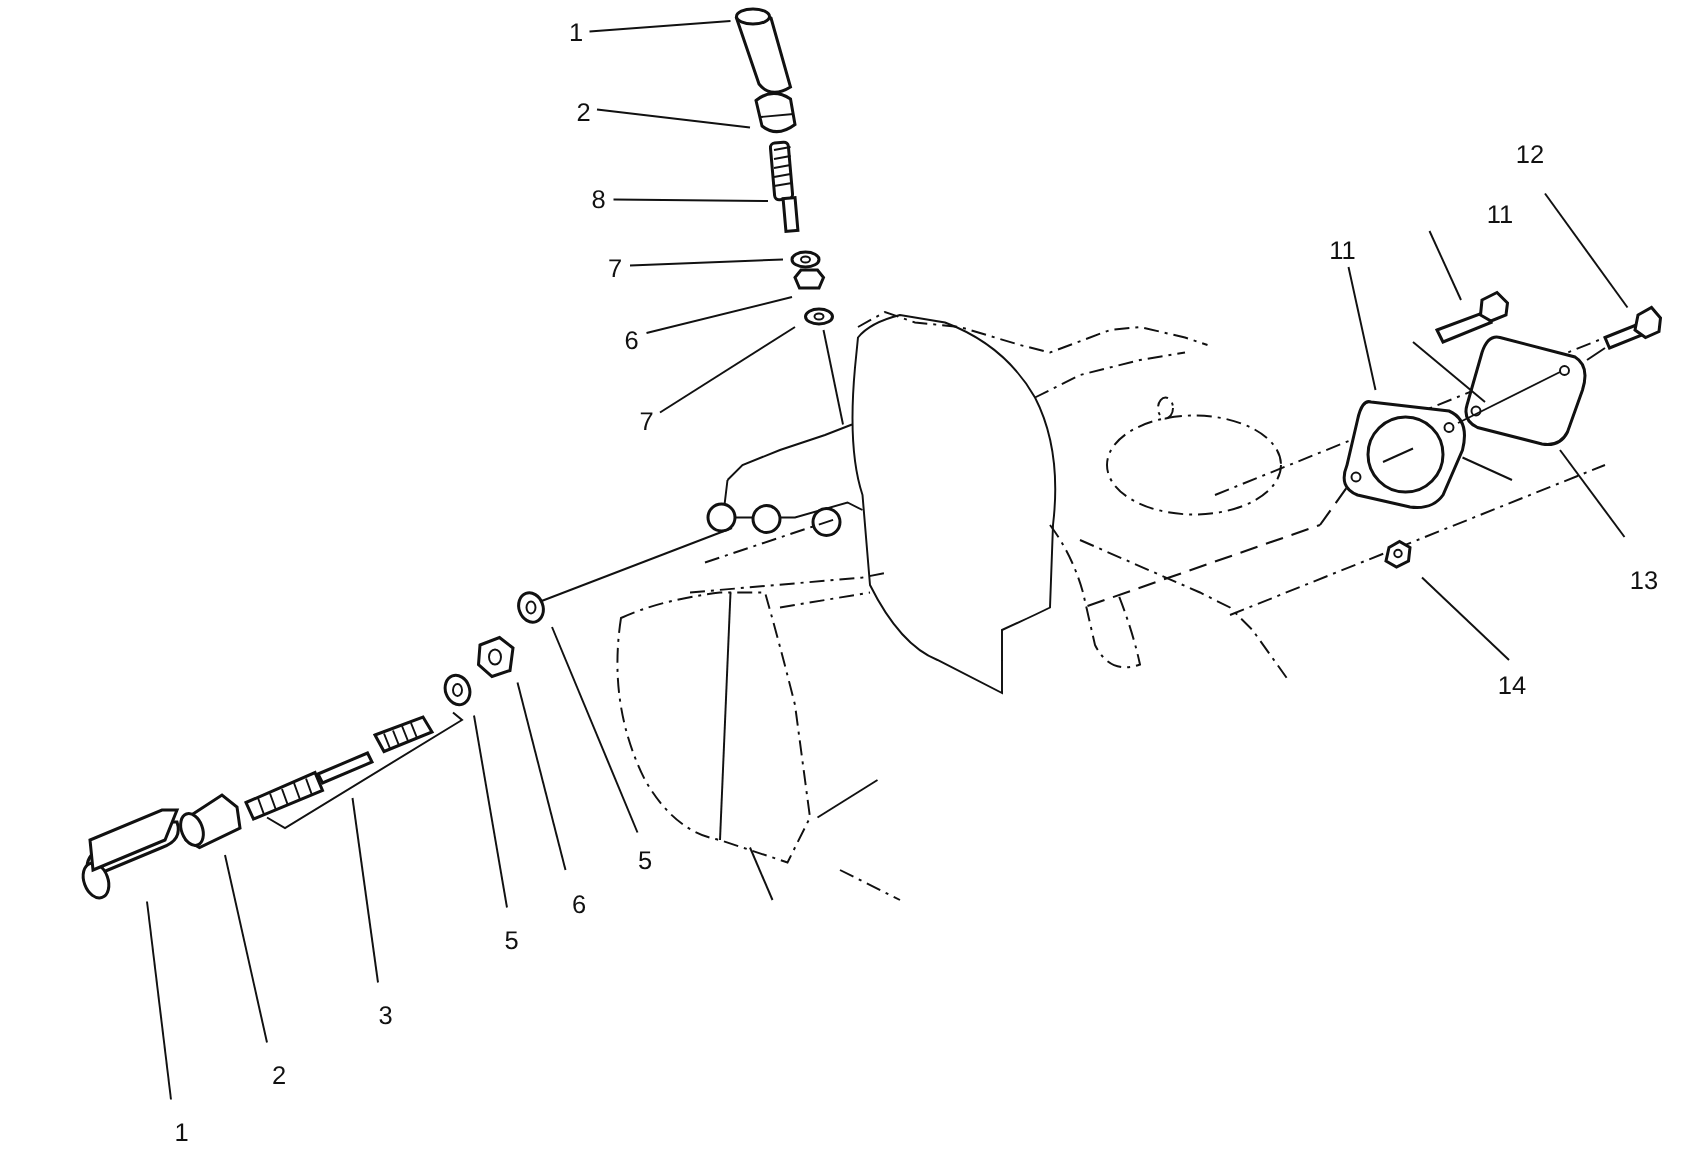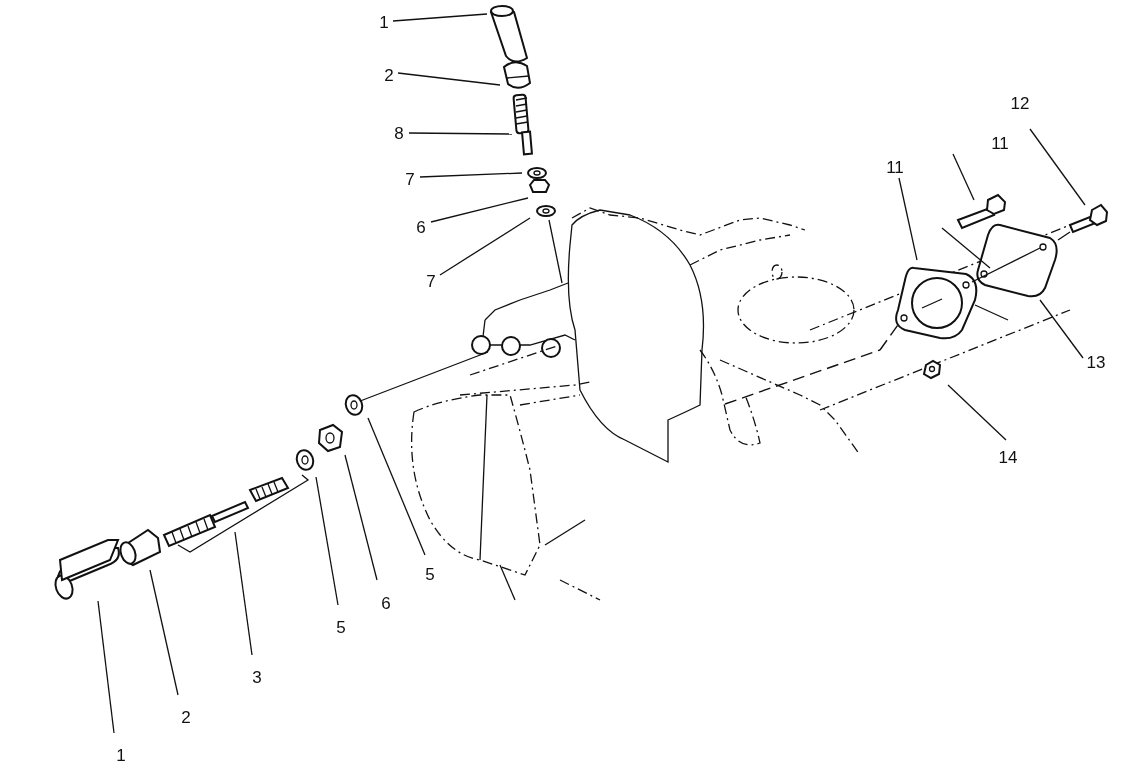--- a/index.html
+++ b/index.html
@@ -144,21 +144,21 @@
   
   <div class="callout" style="left:384px;top:22px;">1</div>
   <div class="callout" style="left:389px;top:75px;">2</div>
   <div class="callout" style="left:399px;top:133px;">8</div>
   <div class="callout" style="left:410px;top:179px;">7</div>
   <div class="callout" style="left:421px;top:227px;">6</div>
   <div class="callout" style="left:431px;top:281px;">7</div>
   <div class="callout" style="left:895px;top:167px;">11</div>
   <div class="callout" style="left:953px;top:143px;margin-left:47px;">11</div>
   <div class="callout" style="left:1020px;top:103px;">12</div>
-  <div class="callout" style="left:1096px;top:362px;">13</div>
+  <div class="callout" style="left:1096px;top:387px;">13</div>
   <div class="callout" style="left:1008px;top:457px;">14</div>
   <div class="callout" style="left:430px;top:574px;">5</div>
   <div class="callout" style="left:386px;top:603px;">6</div>
   <div class="callout" style="left:341px;top:627px;">5</div>
   <div class="callout" style="left:257px;top:677px;">3</div>
   <div class="callout" style="left:186px;top:717px;">2</div>
   <div class="callout" style="left:121px;top:755px;">1</div>
 </div>
 
 </body></html>

